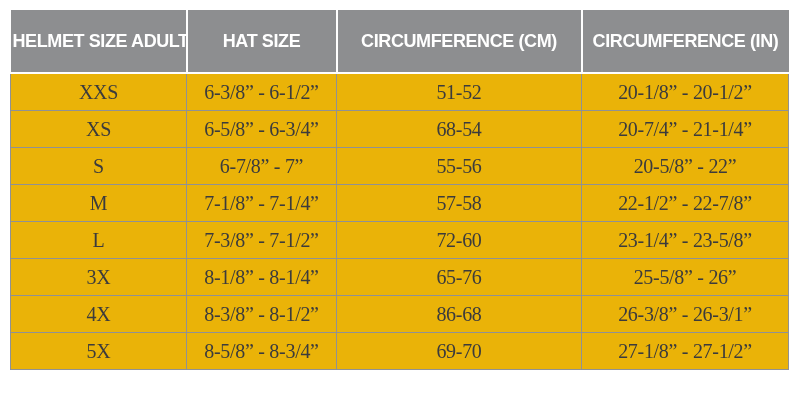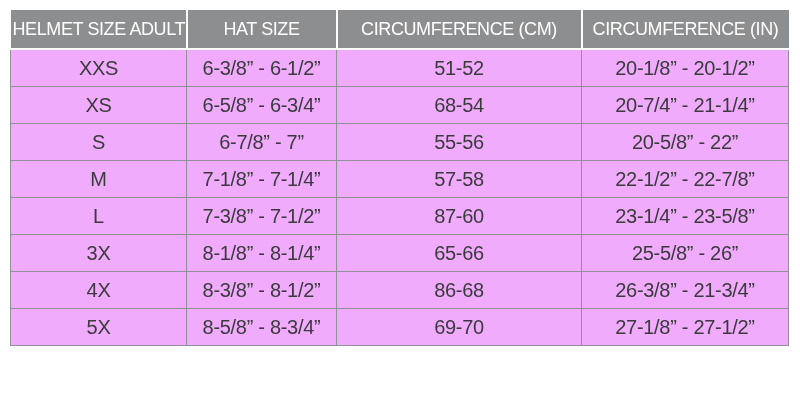--- a/index.html
+++ b/index.html
@@ -21,45 +21,46 @@
     border-collapse: collapse;
     table-layout: fixed;
     width: 778px;
     font-stretch: condensed;
   }
   table.size-chart th {
     background: var(--header-bg, #8d8e90);
     color: var(--header-text, #ffffff);
     height: 30px;
     font-size: 18px;
-    font-weight: normal;
+    font-weight: bold;
     letter-spacing: -0.4px;
     text-align: center;
     vertical-align: middle;
     border-left: 2px solid #ffffff;
     border-bottom: 2px solid #ffffff;
-    padding: 4px 2px;
+    padding: 16px 2px;
     white-space: nowrap;
     overflow: hidden;
   }
   table.size-chart th:first-child {
     border-left: none;
   }
   table.size-chart td {
-    background: #f0abfc;
+    background: #eab308;
     color: var(--body-text, #3b3b3d);
     height: 36px;
     font-size: 20px;
     letter-spacing: -0.3px;
     text-align: center;
     vertical-align: middle;
     border: 1px solid var(--border, #909194);
     padding: 0 10px;
     white-space: nowrap;
     overflow: hidden;
+    font-family: Liberation Serif, serif;
   }
 </style>
 </head>
 <body>
 
 <div class="table-wrap">
   <table class="size-chart">
     <colgroup>
         <col style="width: 176px;">
         <col style="width: 150px;">
@@ -95,34 +96,34 @@
         </tr>
         <tr>
           <td>M</td>
           <td>7-1/8” - 7-1/4”</td>
           <td>57-58</td>
           <td>22-1/2” - 22-7/8”</td>
         </tr>
         <tr>
           <td>L</td>
           <td>7-3/8” - 7-1/2”</td>
-          <td>87-60</td>
+          <td>72-60</td>
           <td>23-1/4” - 23-5/8”</td>
         </tr>
         <tr>
           <td>3X</td>
           <td>8-1/8” - 8-1/4”</td>
-          <td>65-66</td>
+          <td>65-76</td>
           <td>25-5/8” - 26”</td>
         </tr>
         <tr>
           <td>4X</td>
           <td>8-3/8” - 8-1/2”</td>
           <td>86-68</td>
-          <td>26-3/8” - 21-3/4”</td>
+          <td>26-3/8” - 26-3/1”</td>
         </tr>
         <tr>
           <td>5X</td>
           <td>8-5/8” - 8-3/4”</td>
           <td>69-70</td>
           <td>27-1/8” - 27-1/2”</td>
         </tr>
       </tbody>
   </table>
 </div>

